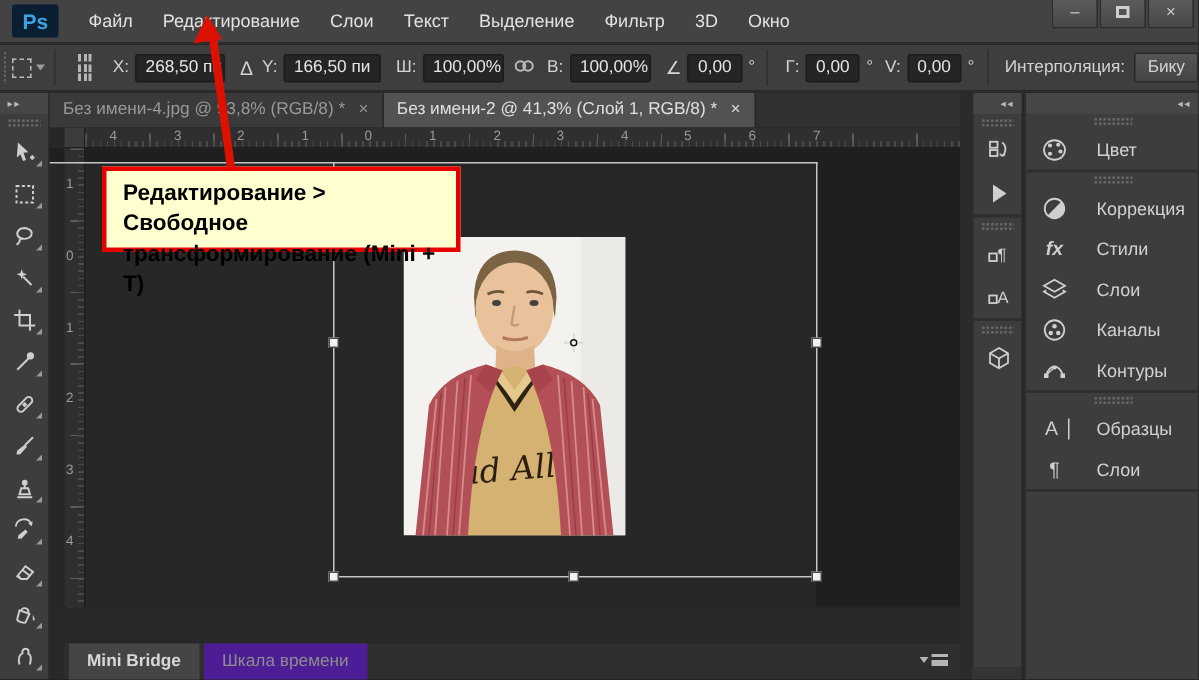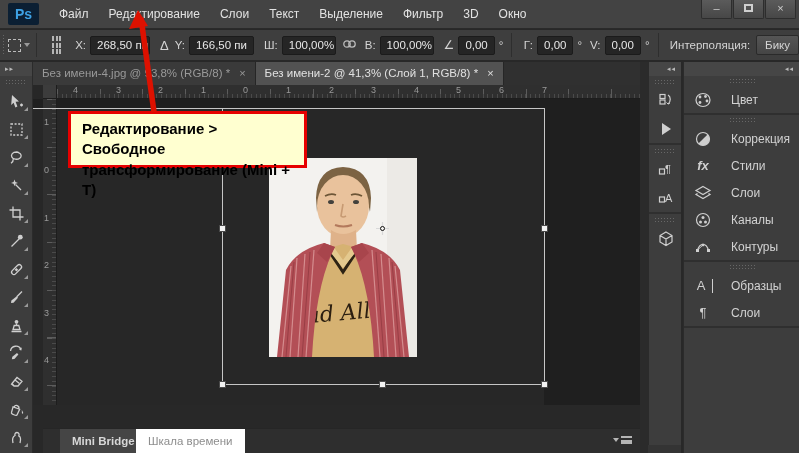--- a/index.html
+++ b/index.html
@@ -82,22 +82,22 @@
   .statusbar { left:43px; top:405px; width:597px; height:23px; background:#3a3a3a; border-top:1px solid #2d2d2d; font-size:11.5px; color:#c8c8c8; }
   .statusbar .zoom { position:absolute; left:8px; top:4px; }
   .statusbar .clock { position:absolute; left:60px; top:4px; width:13px; height:13px; border:1.5px solid #999; border-radius:50%; }
   .statusbar .clock:after { content:""; position:absolute; left:4px; top:1px; width:1.5px; height:4px; background:#999; }
   .doc-field { position:absolute; left:67px; top:3px; width:167px; height:17px; background:#2f2f2f; border:1px solid #232323; text-align:center; line-height:16px; }
   .doc-arrow { position:absolute; left:247px; top:4px; color:#0c0c0c; font-size:10px; }
 
   
   .mbbar { left:43px; top:428px; width:597px; height:25px; background:#2e2e2e; border-top:1px solid #262626; }
   .mb-tab { position:absolute; top:0; height:25px; line-height:25px; font-size:11.5px; padding:0 12px; }
-  .mb-tab.active { left:17px; background:#454545; color:#d8d8d8; font-weight:bold; }
-  .mb-tab.idle { left:93px; color:#8d8d8d; background:#ffffff;text-align:right; }
+  .mb-tab.active { left:3px; background:#454545; color:#d8d8d8; font-weight:bold; }
+  .mb-tab.idle { left:93px; color:#8d8d8d; background:#4c1d95;text-align:right; }
   .mb-menu { position:absolute; right:8px; top:7px; display:flex; align-items:center; gap:2px; }
   .mb-menu .tri { width:0; height:0; border-left:3.5px solid transparent; border-right:3.5px solid transparent; border-top:4px solid #b5b5b5; }
   .mb-menu .burger { width:11px; height:8px; border-top:2px solid #b5b5b5; border-bottom:2px solid #b5b5b5; background:linear-gradient(transparent 2px,#b5b5b5 2px,#b5b5b5 4px,transparent 4px); }
 
   
   .dock-gap { left:640px; top:62px; width:8px; height:391px; background:#2b2b2b; }
   .narrowcol { left:648px; top:62px; width:33px; height:383px; background:#3d3d3d; border-left:1px solid #2b2b2b; }
   .nicon { width:33px; height:28px; display:flex; align-items:center; justify-content:center; color:#cfcfcf; }
   .nicon svg { stroke:#cfcfcf; fill:none; stroke-width:1.2; }
   .divline { height:2px; background:#2f2f2f; }

